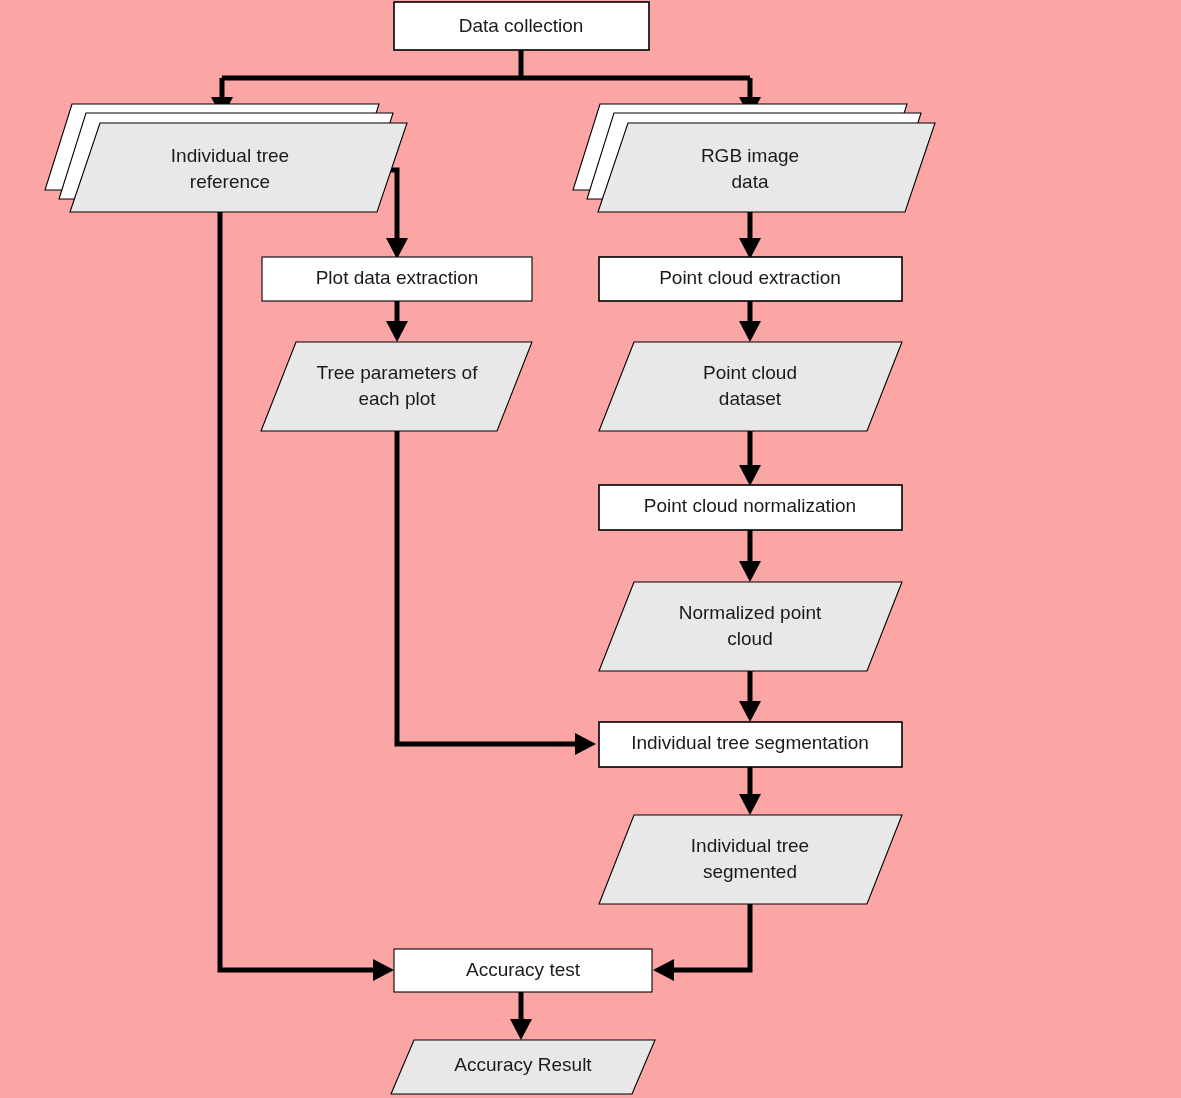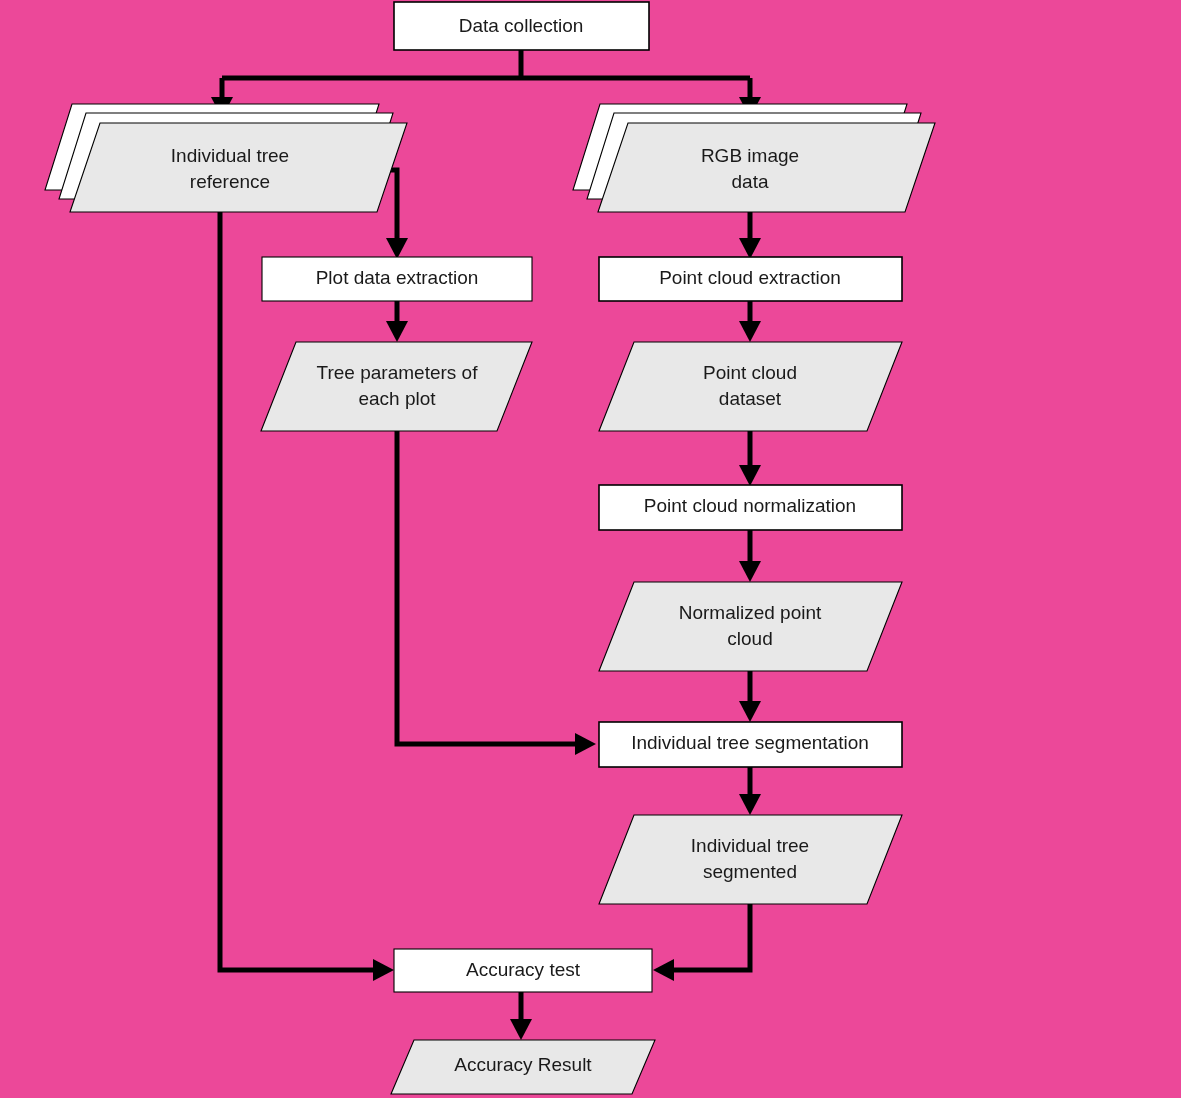--- a/index.html
+++ b/index.html
@@ -10,21 +10,21 @@
   body {
     width: 1181px;
     height: 1098px;
     font-family: "Liberation Sans", sans-serif;
     overflow: hidden;
   }
   #flowchart-root {
     position: relative;
     width: 1181px;
     height: 1098px;
-    background: #ec4899;
+    background: #fca5a5;
   }
   svg#flow-svg {
     position: absolute;
     left: 0;
     top: 0;
     width: 1181px;
     height: 1098px;
     display: block;
   }
   .shape-fill-gray { fill: #e8e8e8; }

